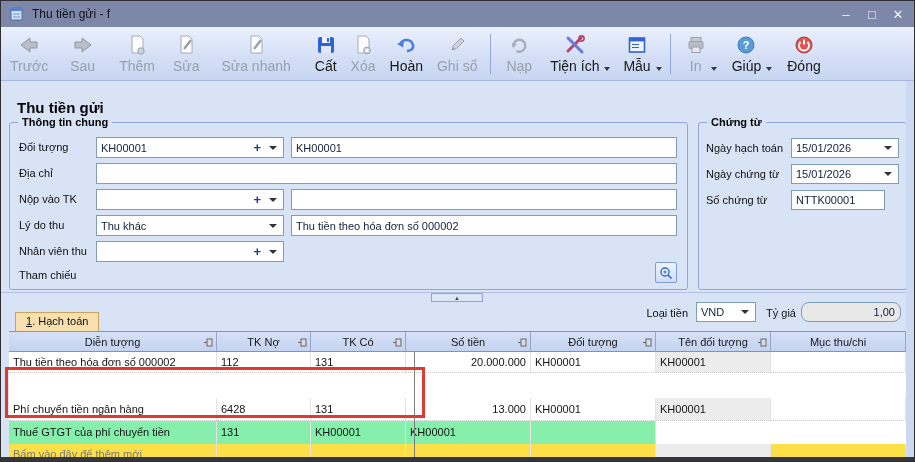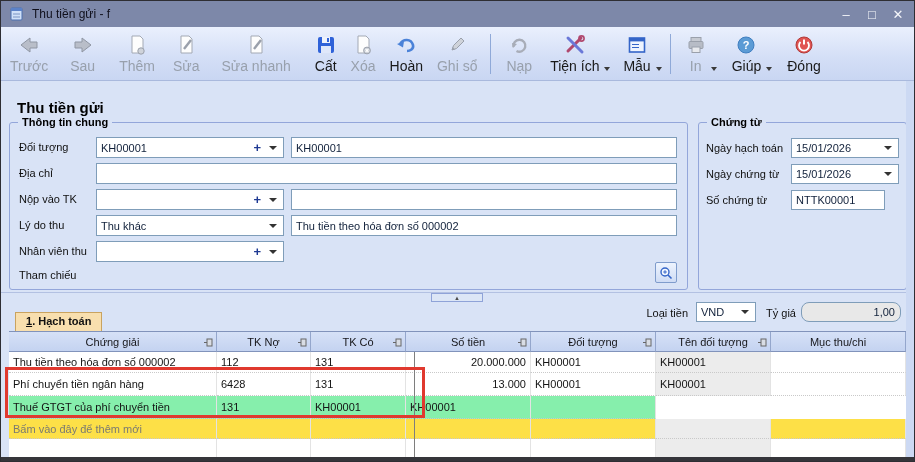--- a/index.html
+++ b/index.html
@@ -40,36 +40,36 @@
   .combo .caret { width:0; height:0; border-left:4px solid transparent; border-right:4px solid transparent; border-top:4px solid #333; margin-right:6px; }
   .input.readonly { background:#e8e8e8; }
   .input .val.num { text-align:right; padding-right:5px; flex:1; }
 
   .zoom-btn { position:absolute; width:22px; height:21px; background:linear-gradient(#eef4fe,#cfdcf5); border:1px solid #7f9ccc; border-radius:2px; display:flex; align-items:center; justify-content:center; }
 
   .hairline { position:absolute; left:0; right:0; top:291px; height:1px; background:#b3c1e2; }
   .splitter { position:absolute; left:430px; top:292px; width:52px; height:9px; background:#dce6f6; border:1px solid #8fa3d8; display:flex; align-items:center; justify-content:center; font-size:6px; color:#4a4a4a; line-height:1; }
 
   
-  .tab { position:absolute; left:14px; top:311px; height:19px; padding:2px 10px 0 10px; background:#f8dfae; border:1px solid #c9a35f; border-bottom:none; font-weight:bold; font-size:11px; color:#111; }
+  .tab { position:absolute; left:14px; top:311px; height:19px; padding:2px 10px 0 10px; background:#f8dfae; border:1px solid #c9a35f; border-bottom:none; font-weight:normal; font-size:11px; color:#111; }
   .tab .u { text-decoration:underline; }
 
   
   .cur-label { position:absolute; font-size:11px; color:#101010; }
 
   
   .grid { position:absolute; left:8px; top:330px; width:897px; height:127px; background:#fff; border-top:1px solid #8193bb; }
   .grow { display:grid; grid-template-columns:208px 94px 95px 125px 125px 115px 135px; }
   .ghead { height:20px; background:linear-gradient(#d6e1f7,#c3d2f0); }
   .ghead .gc { border-right:1px solid #94a6cc; border-bottom:1px solid #8193bb; display:flex; align-items:center; justify-content:center; position:relative; font-size:11px; color:#16161a; }
   .ghead .gc .pin { position:absolute; right:3px; top:5px; }
   .gc { height:100%; }
   .cell { border-right:1px solid #e3e3e3; border-bottom:1px dotted #c9c9c9; display:flex; align-items:center; padding:0 4px; white-space:nowrap; overflow:hidden; font-size:11px; color:#141414; }
   .cell.num { justify-content:flex-end; }
-  .r1 { height:21px; } .r2 { height:23px; } .r3 { height:23px; } .radd { height:20px; } .rfill { height:20px; }
+  .r1 { height:21px; } .r2 { height:23px;margin-top:25px; } .r3 { height:23px; } .radd { height:20px; } .rfill { height:20px; }
   .bg-ten { background:#ececec; }
   .row-hl .cell { background:#86efac; }
   .row-add .cell { background:#fde047; color:#7a7a72; }
   .row-add .cell.bg-ten { background:#ececec; }
   .col-divider { position:absolute; left:405px; top:20px; bottom:0; width:1px; background:#7e7e7e; }
 
   .red-box { position:absolute; left:4px; top:366px; width:420px; height:51px; border:3px solid #e0392f; z-index:30; pointer-events:none; }
 
   .bottom-bar { position:absolute; left:0; right:0; bottom:0; height:4px; background:#35353a; }
   .right-strip { position:absolute; top:80px; bottom:4px; right:0; width:8px; background:#ccd9f3; }
@@ -341,21 +341,21 @@
     <span class="val num">1,00</span>
   </div>
 
   <div class="tab">
     <span class="u">1</span><span>. Hạch toán</span>
   </div>
 
   <div class="grid">
     <div class="grow ghead">
       <div class="gc">
-          <span>Chứng giải</span>
+          <span>Diễn tượng</span>
         <span class="pin"><svg width="9" height="9" viewBox="0 0 9 9">
               <path d="M0 4.5 h3" stroke="#666"></path>
               <rect x="3" y="1" width="5" height="7" fill="#d9dde4" stroke="#666"></rect>
             </svg></span>
         </div>
       <div class="gc">
           <span>TK Nợ</span>
         <span class="pin"><svg width="9" height="9" viewBox="0 0 9 9">
               <path d="M0 4.5 h3" stroke="#666"></path>
               <rect x="3" y="1" width="5" height="7" fill="#d9dde4" stroke="#666"></rect>

